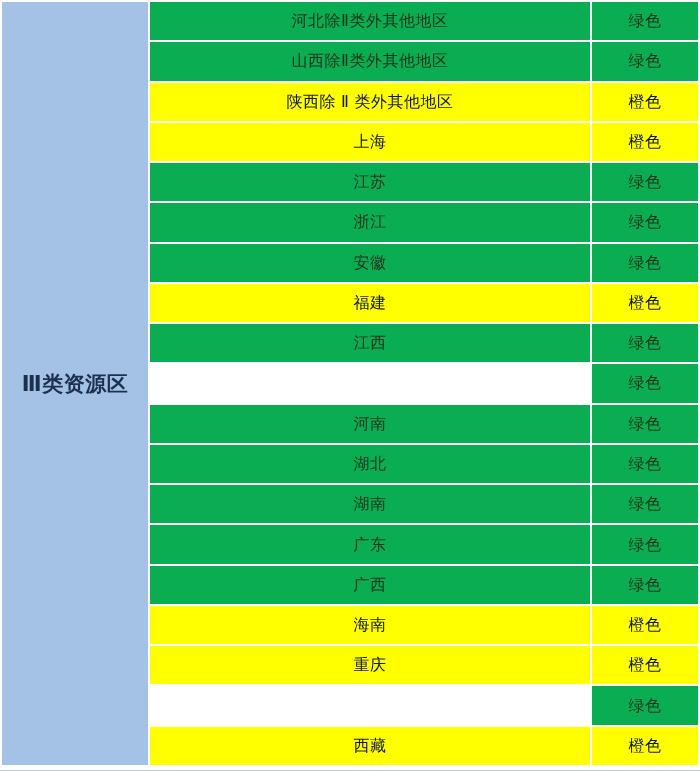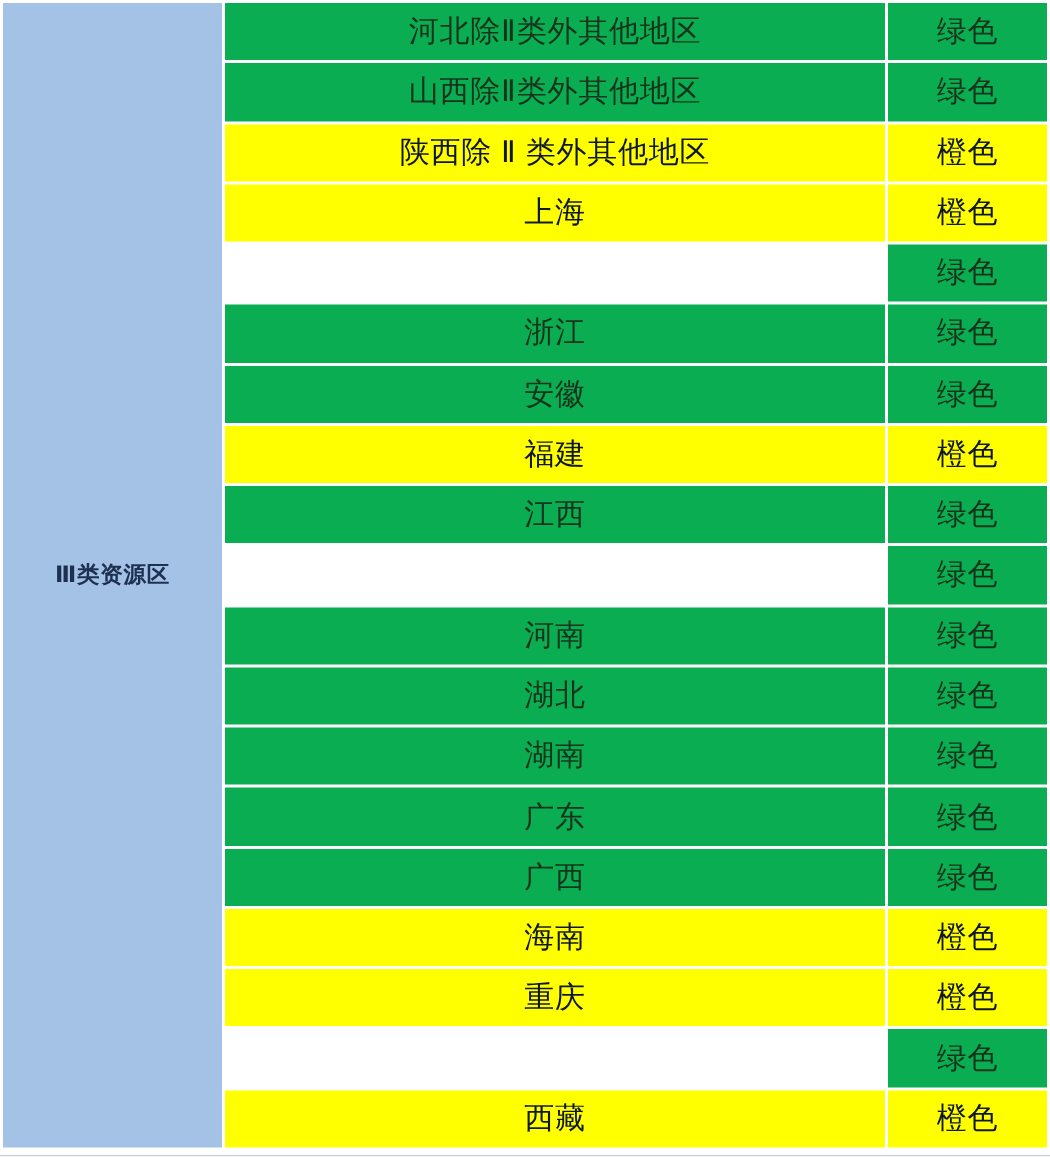--- a/index.html
+++ b/index.html
@@ -21,32 +21,32 @@
     grid-template-columns: 146px 440px 1fr;
     grid-template-rows: repeat(19, 1fr);
     gap: 2px;
     padding: 2px 2px 5px 2px;
   }
   .cell {
     display: flex;
     align-items: center;
     justify-content: center;
     overflow: hidden;
-    font-size: 20px;
+    font-size: 16px;
     color: #1e1e1e;
     letter-spacing: 0.5px;
     line-height: 1;
     user-select: none;
   }
   .zone-cell {
     grid-row: 1 / span 19;
     grid-column: 1;
     background: var(--blue, #a4c2e6);
     font-weight: 700;
-    font-size: 15px;
+    font-size: 21px;
     color: #1d3050;
   }
   .bg-green { background: var(--green, #0aad51); color: #16331c; }
   .bg-yellow { background: var(--yellow, #ffff00); color: #0f172a; }
   .region-cell { grid-column: 2; }
   .status-cell { grid-column: 3; }
 </style>
 </head>
 <body>
 
@@ -58,20 +58,21 @@
 
   <div class="cell region-cell bg-green">山西除Ⅱ类外其他地区</div>
   <div class="cell status-cell bg-green">绿色</div>
 
   <div class="cell region-cell bg-yellow">陕西除 Ⅱ 类外其他地区</div>
   <div class="cell status-cell bg-yellow">橙色</div>
 
   <div class="cell region-cell bg-yellow">上海</div>
   <div class="cell status-cell bg-yellow">橙色</div>
 
+  <div class="cell region-cell bg-green">江苏</div>
   <div class="cell status-cell bg-green">绿色</div>
 
   <div class="cell region-cell bg-green">浙江</div>
   <div class="cell status-cell bg-green">绿色</div>
 
   <div class="cell region-cell bg-green">安徽</div>
   <div class="cell status-cell bg-green">绿色</div>
 
   <div class="cell region-cell bg-yellow">福建</div>
   <div class="cell status-cell bg-yellow">橙色</div>

